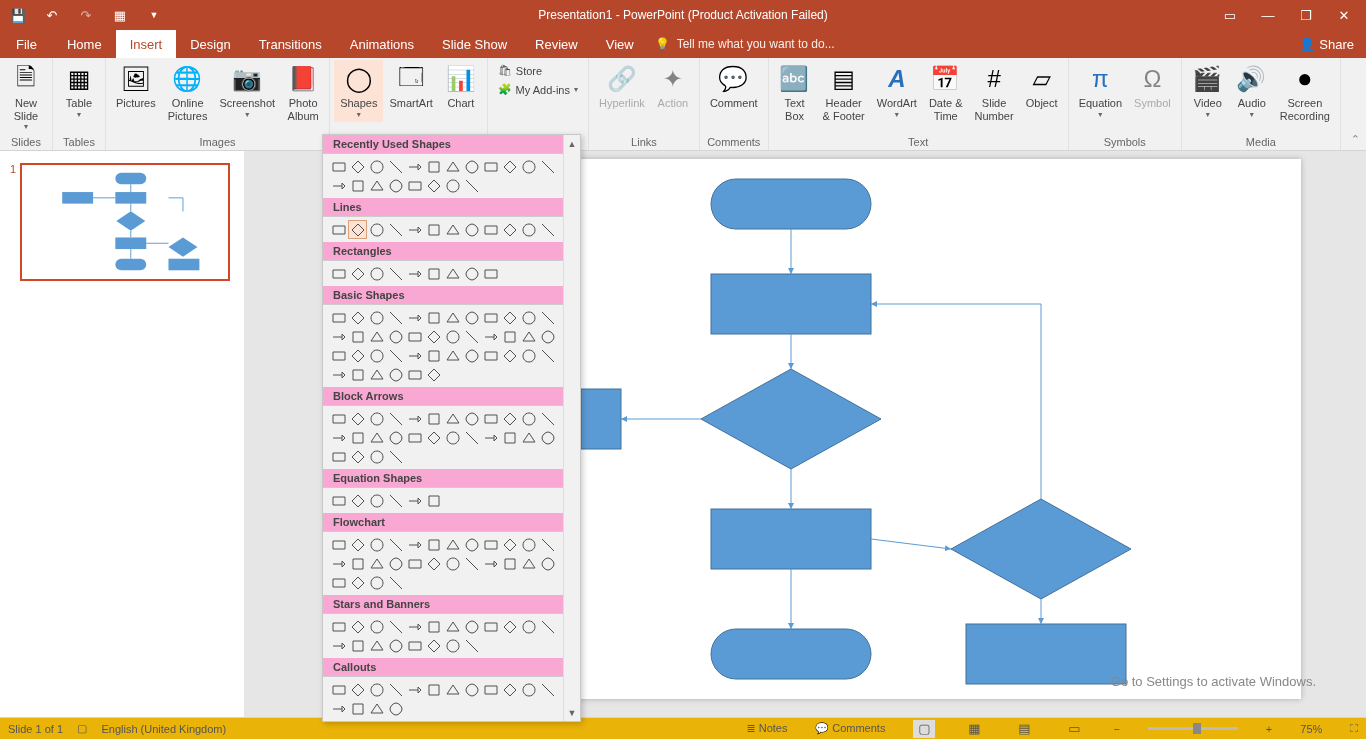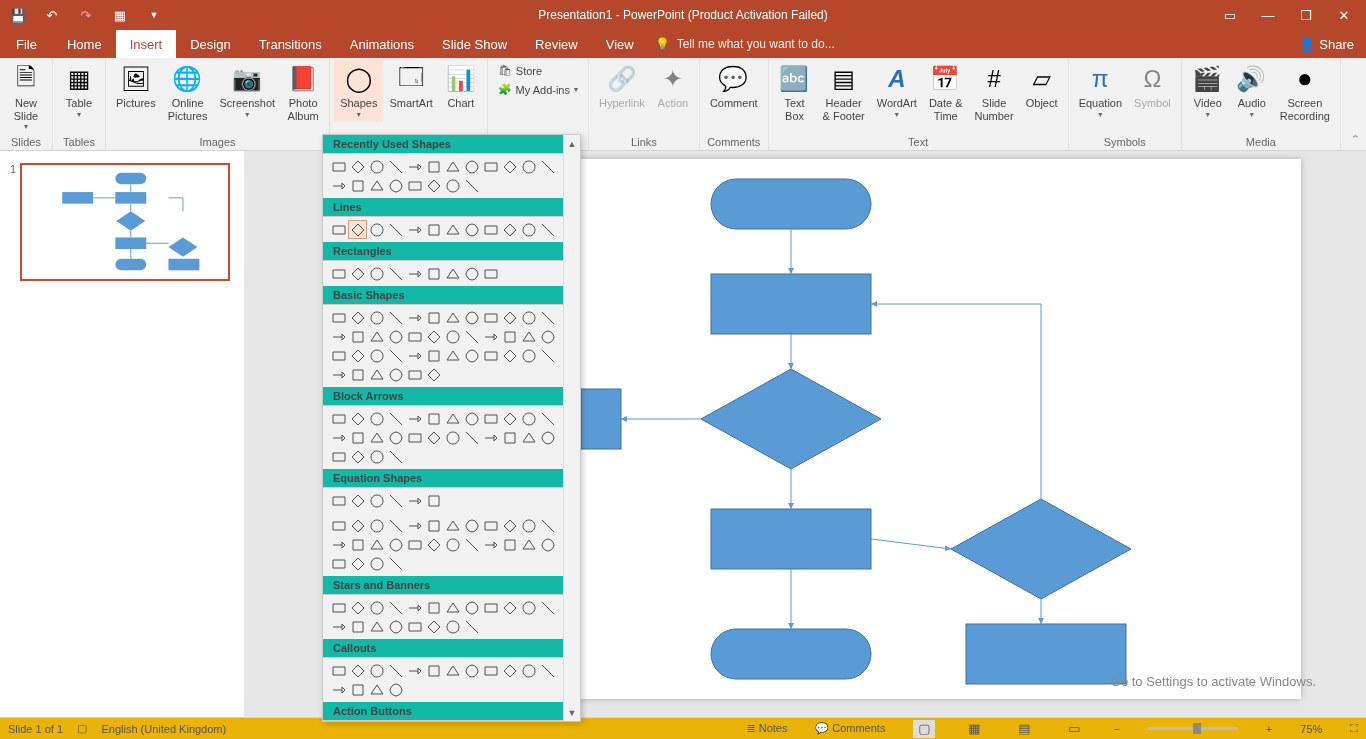--- a/index.html
+++ b/index.html
@@ -42,21 +42,21 @@
 .thumb-wrap { display: flex; gap: 4px; }
 .thumb-num { font-size: 11px; color: #b7472a; }
 .thumb { width: 210px; height: 118px; border: 2px solid #d24726; background: #fff; position: relative; }
 .thumb svg { width: 100%; height: 100%; }
 
 
 .shapes-dropdown { position: absolute; left: 322px; top: 134px; width: 259px; height: 588px; background: #f1f1f1; border: 1px solid #c8c8c8; box-shadow: 2px 2px 6px rgba(0,0,0,0.2); z-index: 100; overflow: hidden; }
 .shapes-scroll { position: absolute; right: 0; top: 0; bottom: 0; width: 17px; background: #f1f1f1; border-left: 1px solid #ddd; }
 .shapes-scroll-arrow { position: absolute; left: 0; right: 0; height: 17px; display: flex; align-items: center; justify-content: center; font-size: 9px; color: #666; }
 .shapes-content { padding-right: 17px; }
-.shapes-header { background: #14b8a6; padding: 3px 10px; font-size: 11px; font-weight: 600; color: #444; border-bottom: 1px solid #ccc; }
+.shapes-header { background: #f9a8d4; padding: 3px 10px; font-size: 11px; font-weight: 600; color: #444; border-bottom: 1px solid #ccc; }
 .shapes-row { display: flex; flex-wrap: wrap; padding: 3px 6px; gap: 0; }
 .shape-item { width: 19px; height: 19px; display: flex; align-items: center; justify-content: center; cursor: pointer; }
 .shape-item.selected { background: #fce3d6; border: 1px solid #d9a07a; }
 .shape-item svg { width: 16px; height: 16px; stroke: #505050; stroke-width: 1; fill: none; }
 
 
 .canvas-area { flex: 1; background: #e6e6e6; position: relative; overflow: hidden; }
 .slide { position: absolute; left: 96px; top: 8px; width: 960px; height: 540px; background: #fff; box-shadow: 0 0 6px rgba(0,0,0,0.25); }
 .slide svg { width: 100%; height: 100%; }
 
@@ -957,20 +957,21 @@
           <svg viewBox="0 0 16 16">
             <path d="M2 8 L11 8 L11 5 L14 8 L11 11 L11 8"></path>
           </svg>
         </div>
         <div class="shape-item">
           <svg viewBox="0 0 16 16">
             <path d="M3 3 H13 V13 H3 Z"></path>
           </svg>
         </div>
       </div>
+    <div class="shapes-header">Flowchart</div>
     <div class="shapes-row" id="row-flow">
         <div class="shape-item">
           <svg viewBox="0 0 16 16">
             <path d="M2 4 H14 V12 H2 Z"></path>
           </svg>
         </div>
         <div class="shape-item">
           <svg viewBox="0 0 16 16">
             <path d="M8 2 L14 8 L8 14 L2 8 Z"></path>
           </svg>

